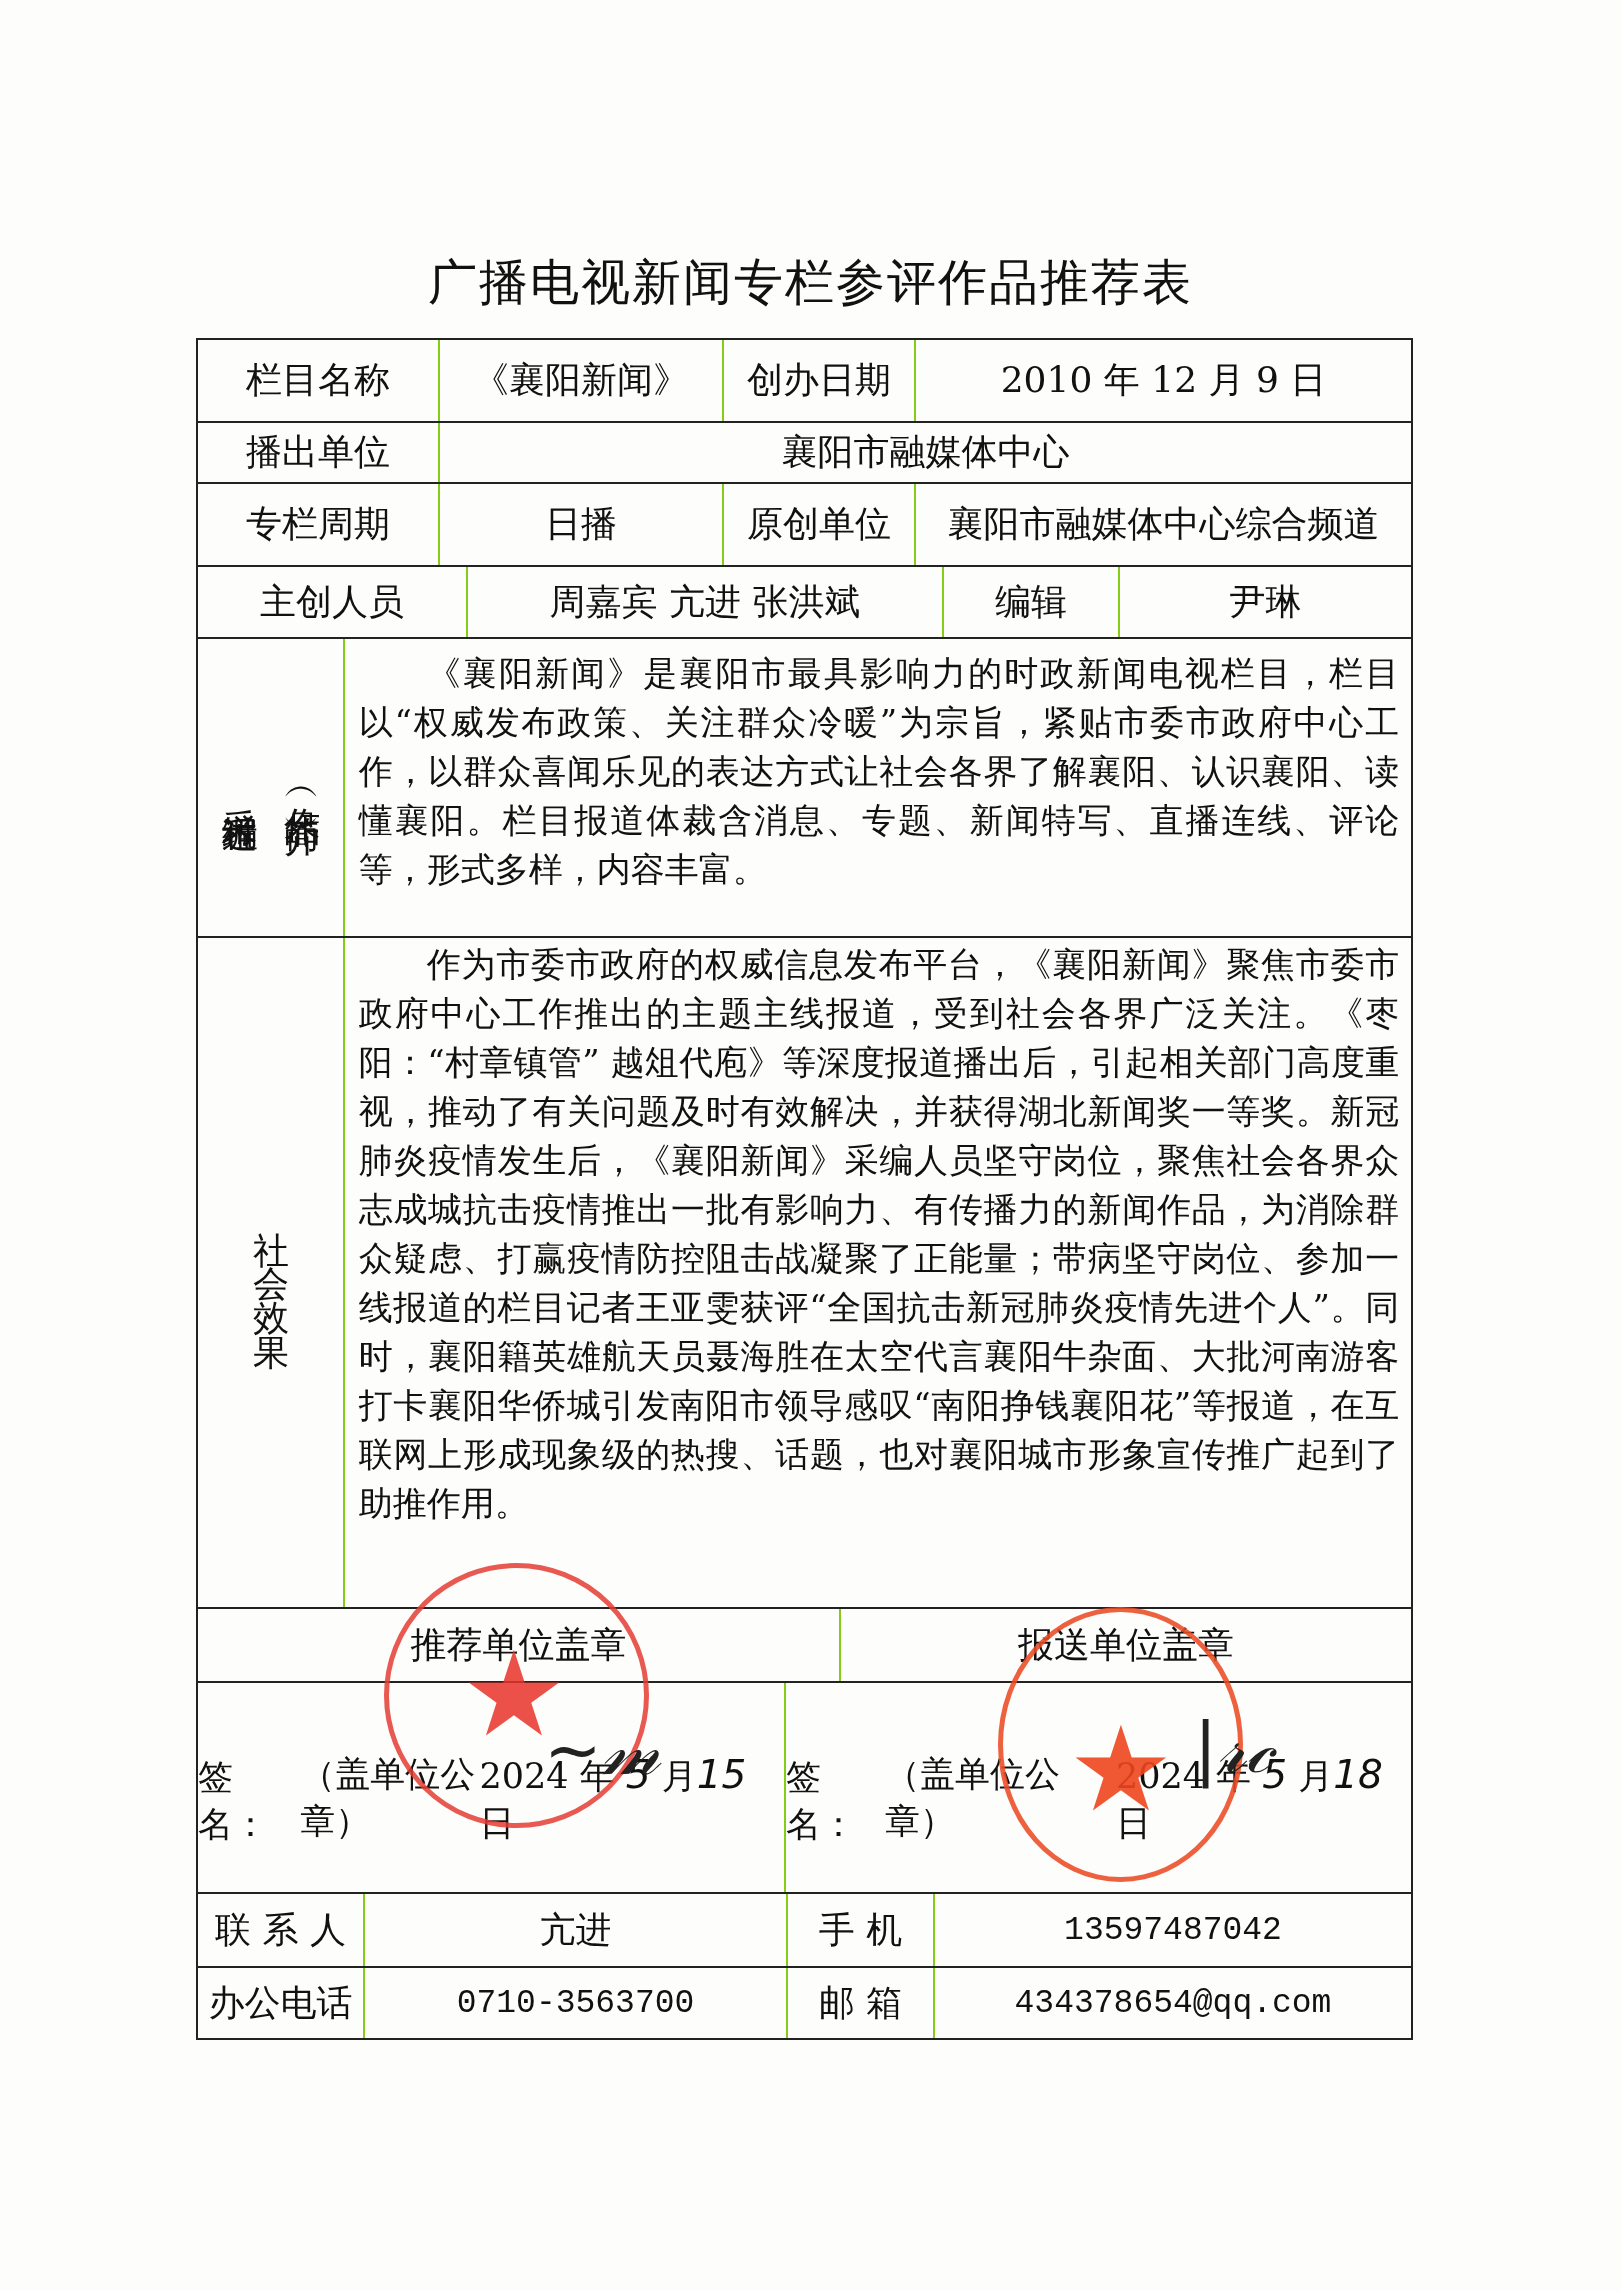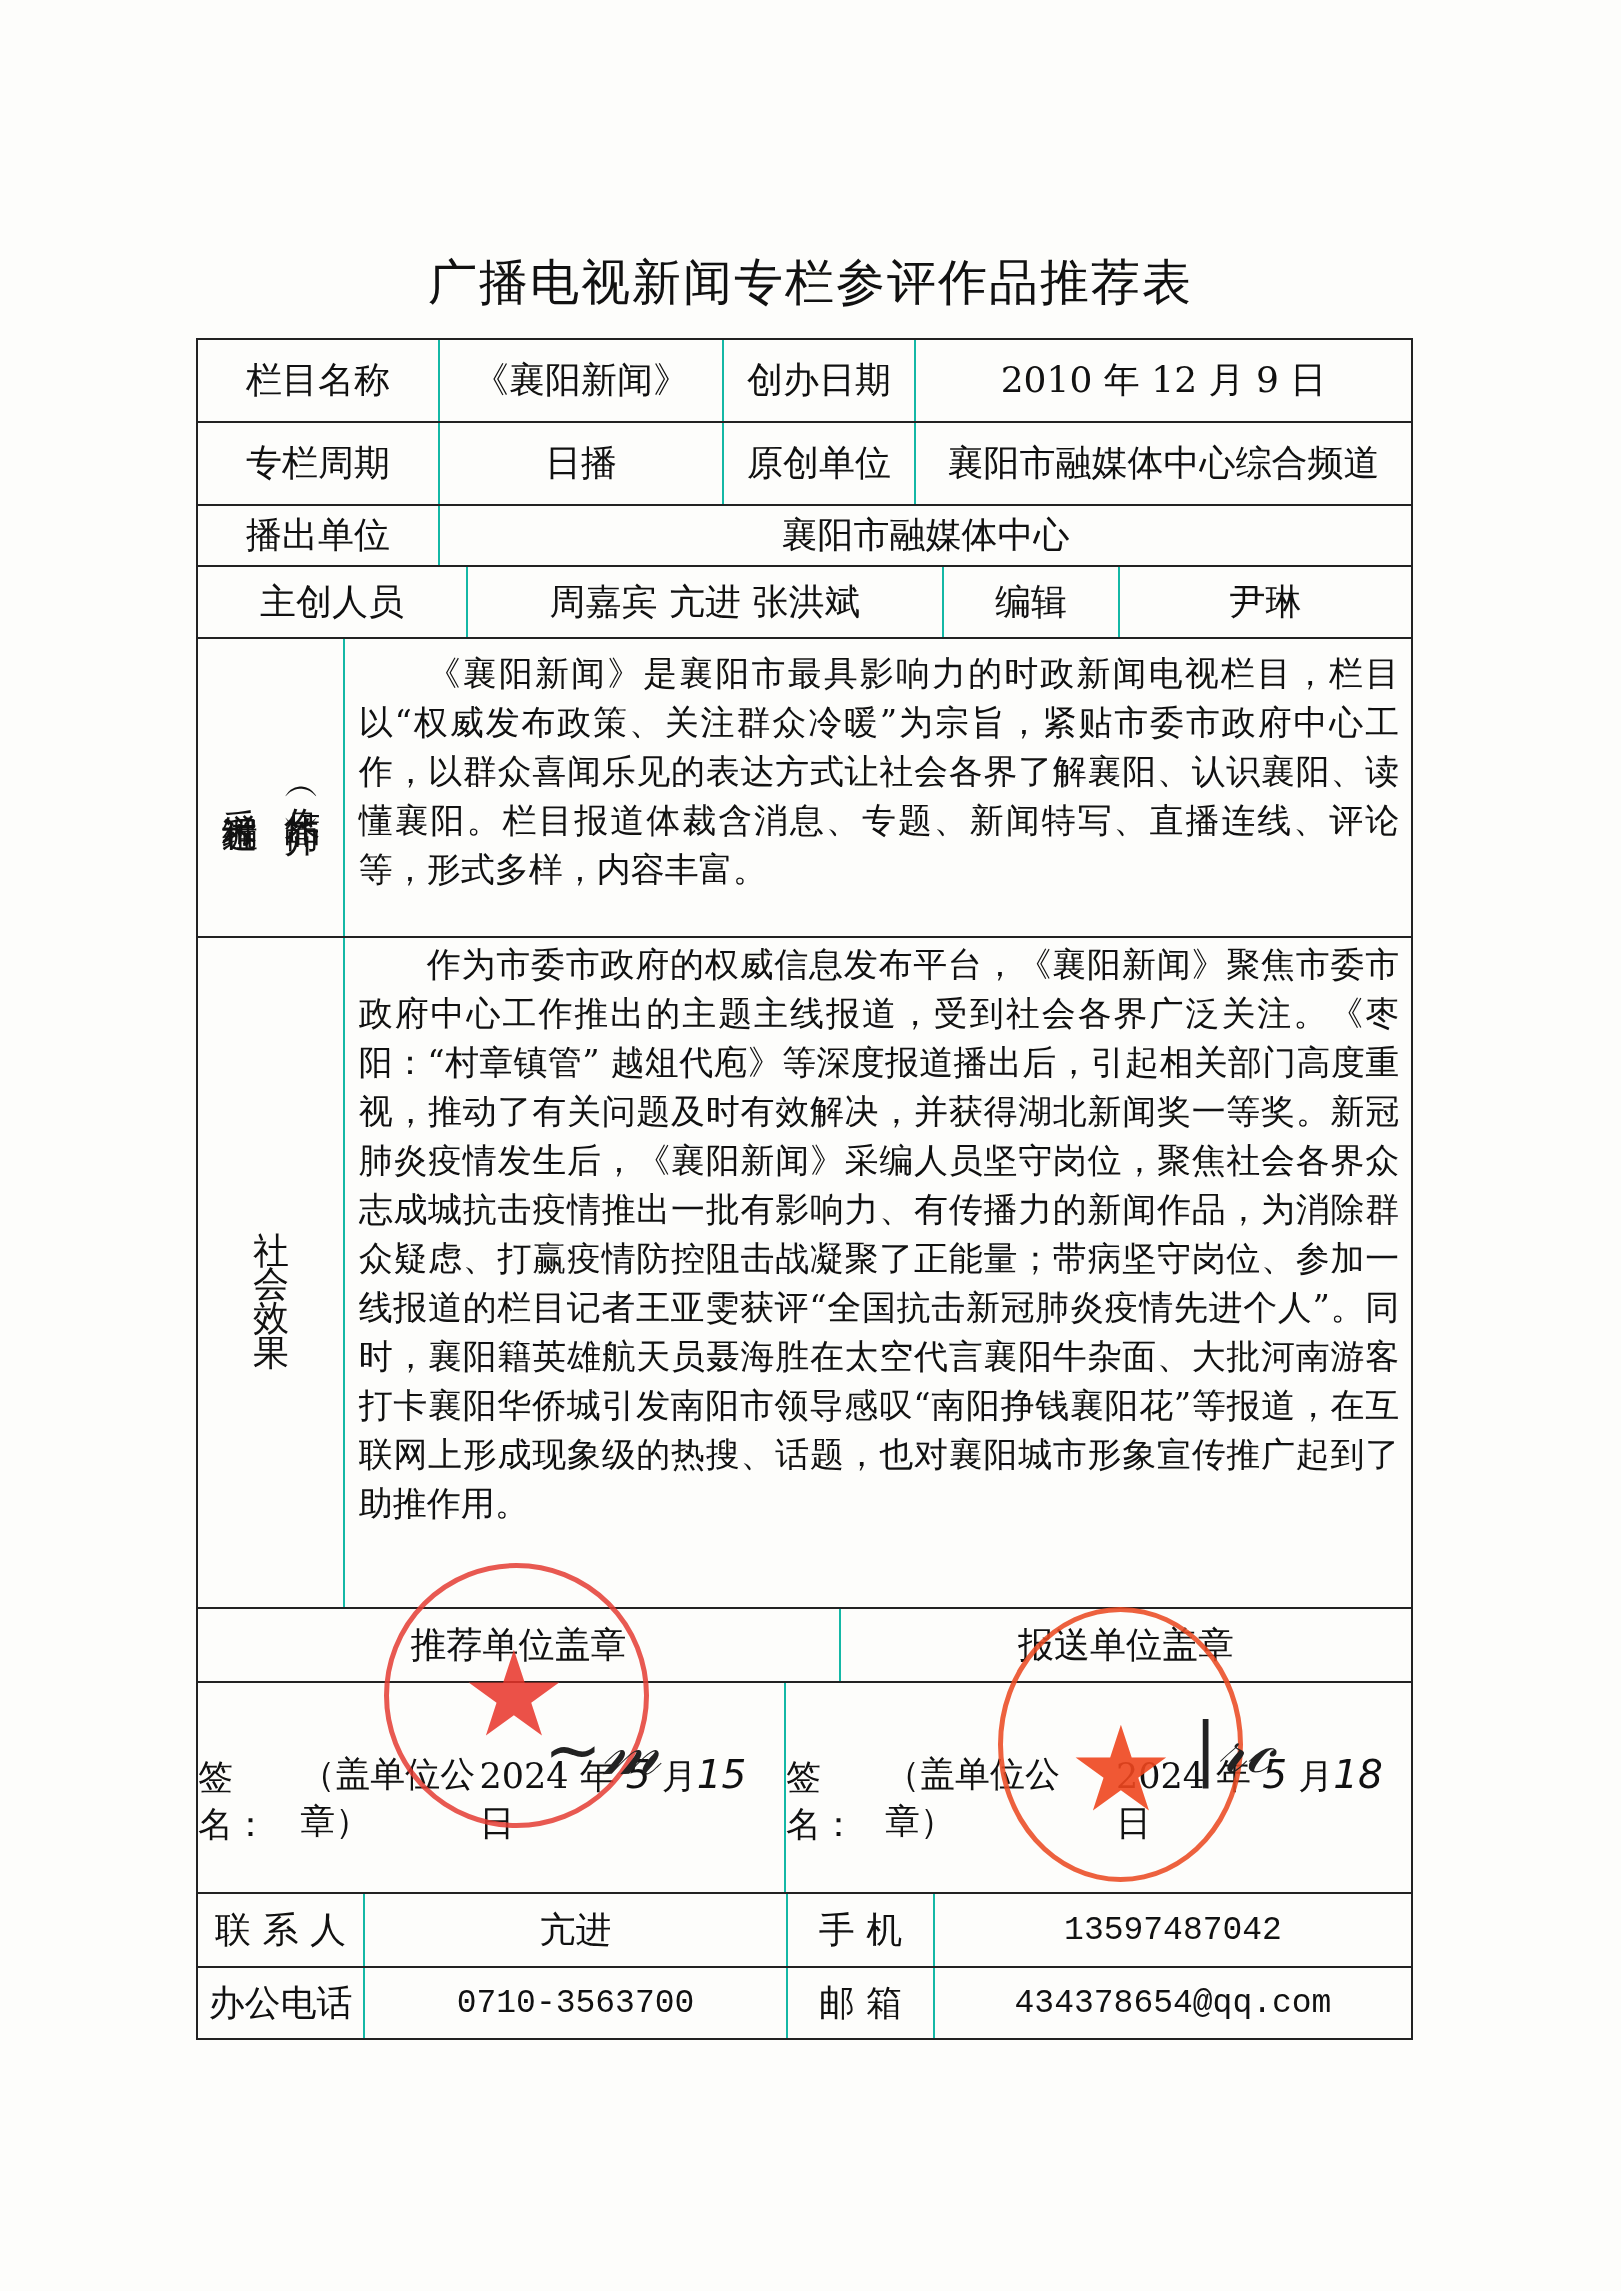--- a/index.html
+++ b/index.html
@@ -2,21 +2,21 @@
 <html><head>
 <meta charset="utf-8">
 <style>
   html, body { margin:0; padding:0; }
   body { width:1621px; height:2292px; background:#fdfdfb; position:relative; overflow:hidden;
          font-family:"DejaVu Serif","Liberation Serif",serif; color:#111; }
   .title { position:absolute; left:0; width:1621px; top:250px; text-align:center; font-size:49px; letter-spacing:2px; }
   .tbl { position:absolute; left:196px; top:338px; width:1217px; }
   .row { display:flex; border-left:2px solid #222; border-right:2px solid #222; border-top:2px solid #222; box-sizing:border-box; }
   .row.last { border-bottom:2px solid #222; }
-  .cell { box-sizing:border-box; border-right:2px solid #14b8a6; display:flex; align-items:center; justify-content:center; font-size:36px; }
+  .cell { box-sizing:border-box; border-right:2px solid #84cc16; display:flex; align-items:center; justify-content:center; font-size:36px; }
   .cell:last-child { border-right:none;border-radius:31px; }
   .para { font-size:34px; line-height:49px; text-align:justify; padding:9.8px 11.8px 0 13.7px; box-sizing:border-box; display:block; }
   .para p { margin:0; text-indent:2em; }
   .vlabel { writing-mode:vertical-rl; font-size:36px; letter-spacing:3.9px; }
   .vlabel.spaced { letter-spacing:35px; }
   .stampcell { flex-direction:row; justify-content:flex-start; font-size:35px; position:relative; }
   .stamp { position:absolute; border-radius:50%; border:5.9px solid rgba(228,60,50,0.85); }
   .star { position:absolute; color:rgba(232,50,40,0.85); font-size:118px; line-height:1; }
   .sig { position:absolute; font-family:"DejaVu Sans",sans-serif; font-style:italic; font-size:69px; color:#222; }
   .hand { font-family:"DejaVu Sans",sans-serif; font-style:italic; font-size:39px; }
@@ -29,30 +29,30 @@
 
 <div class="tbl">
 
   <div class="row" style="height:83px">
     <div class="cell" style="width:242px">栏目名称</div>
     <div class="cell" style="width:284px">《襄阳新闻》</div>
     <div class="cell" style="width:192px">创办日期</div>
     <div class="cell" style="flex:1">2010 年 12 月 9 日</div>
   </div>
 
+  <div class="row" style="height:61px">
+    <div class="cell" style="width:242px">播出单位</div>
+    <div class="cell" style="flex:1">襄阳市融媒体中心</div>
+  </div>
+
   <div class="row" style="height:83px">
     <div class="cell" style="width:242px">专栏周期</div>
     <div class="cell" style="width:284px">日播</div>
     <div class="cell" style="width:192px">原创单位</div>
     <div class="cell" style="flex:1">襄阳市融媒体中心综合频道</div>
-  </div>
-
-  <div class="row" style="height:61px">
-    <div class="cell" style="width:242px">播出单位</div>
-    <div class="cell" style="flex:1">襄阳市融媒体中心</div>
   </div>
 
   <div class="row" style="height:72px">
     <div class="cell" style="width:270px">主创人员</div>
     <div class="cell" style="width:476px">周嘉宾  亢进  张洪斌</div>
     <div class="cell" style="width:176px">编辑</div>
     <div class="cell" style="flex:1">尹琳</div>
   </div>
 
   <div class="row" style="height:299px">

